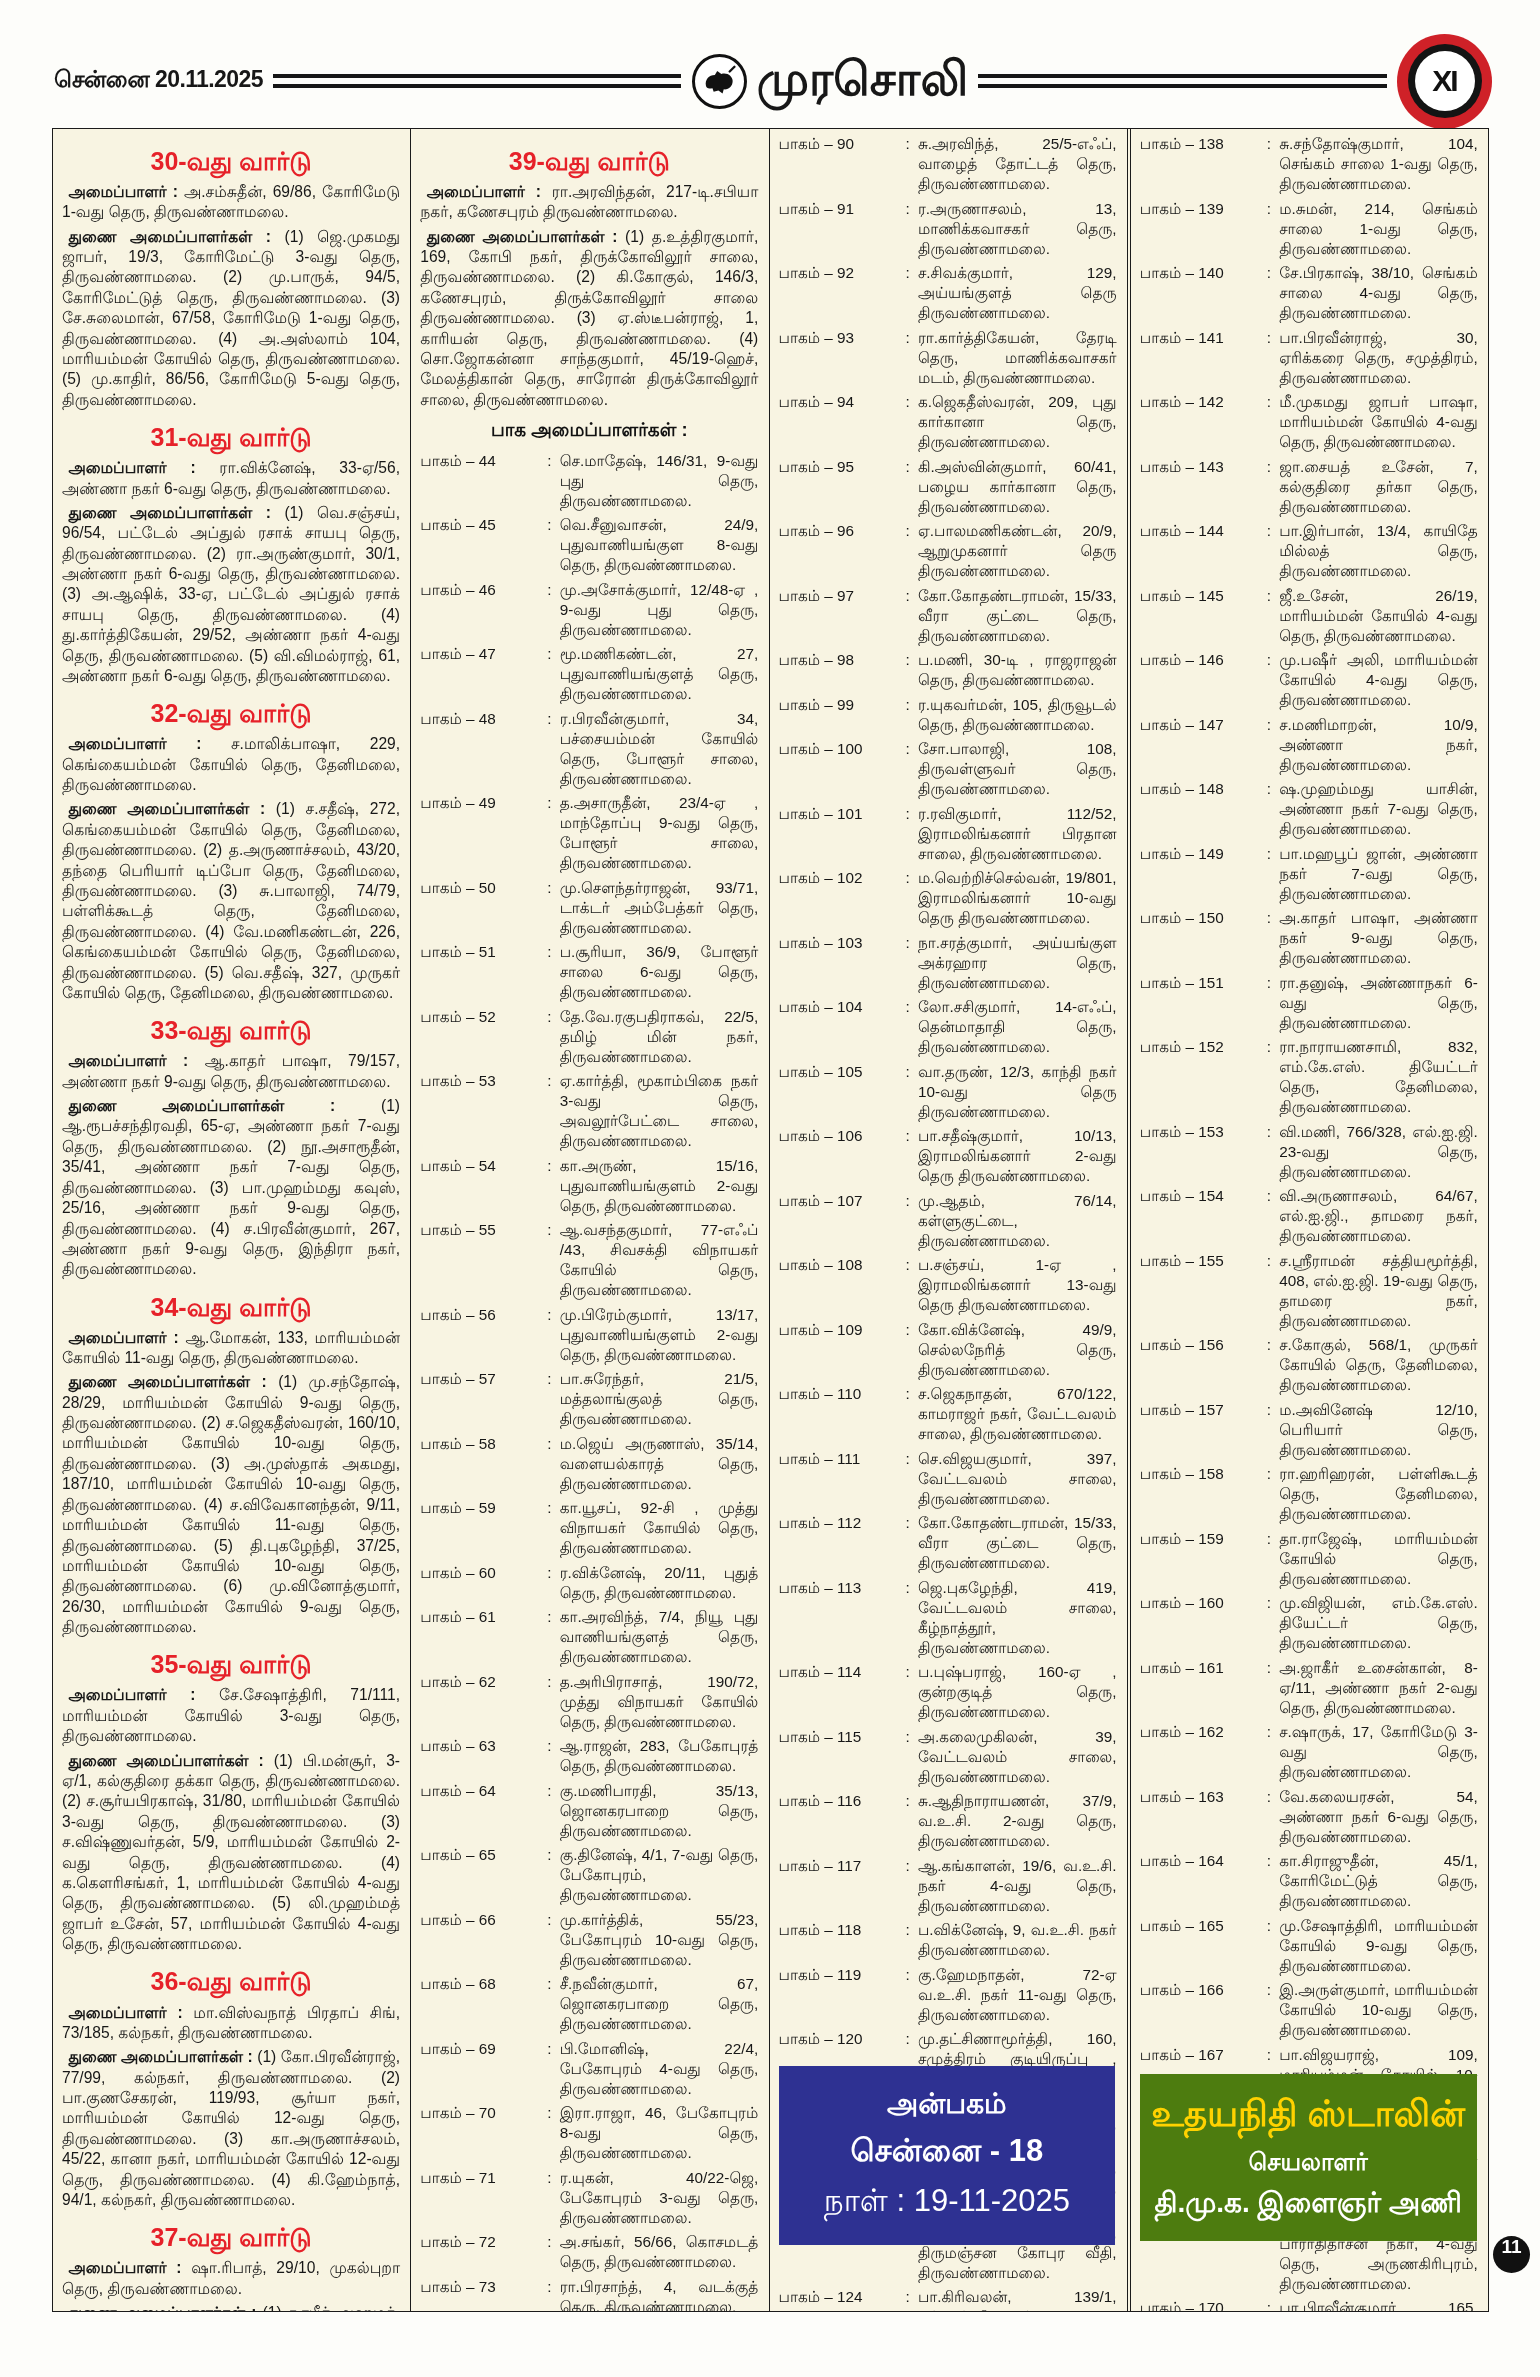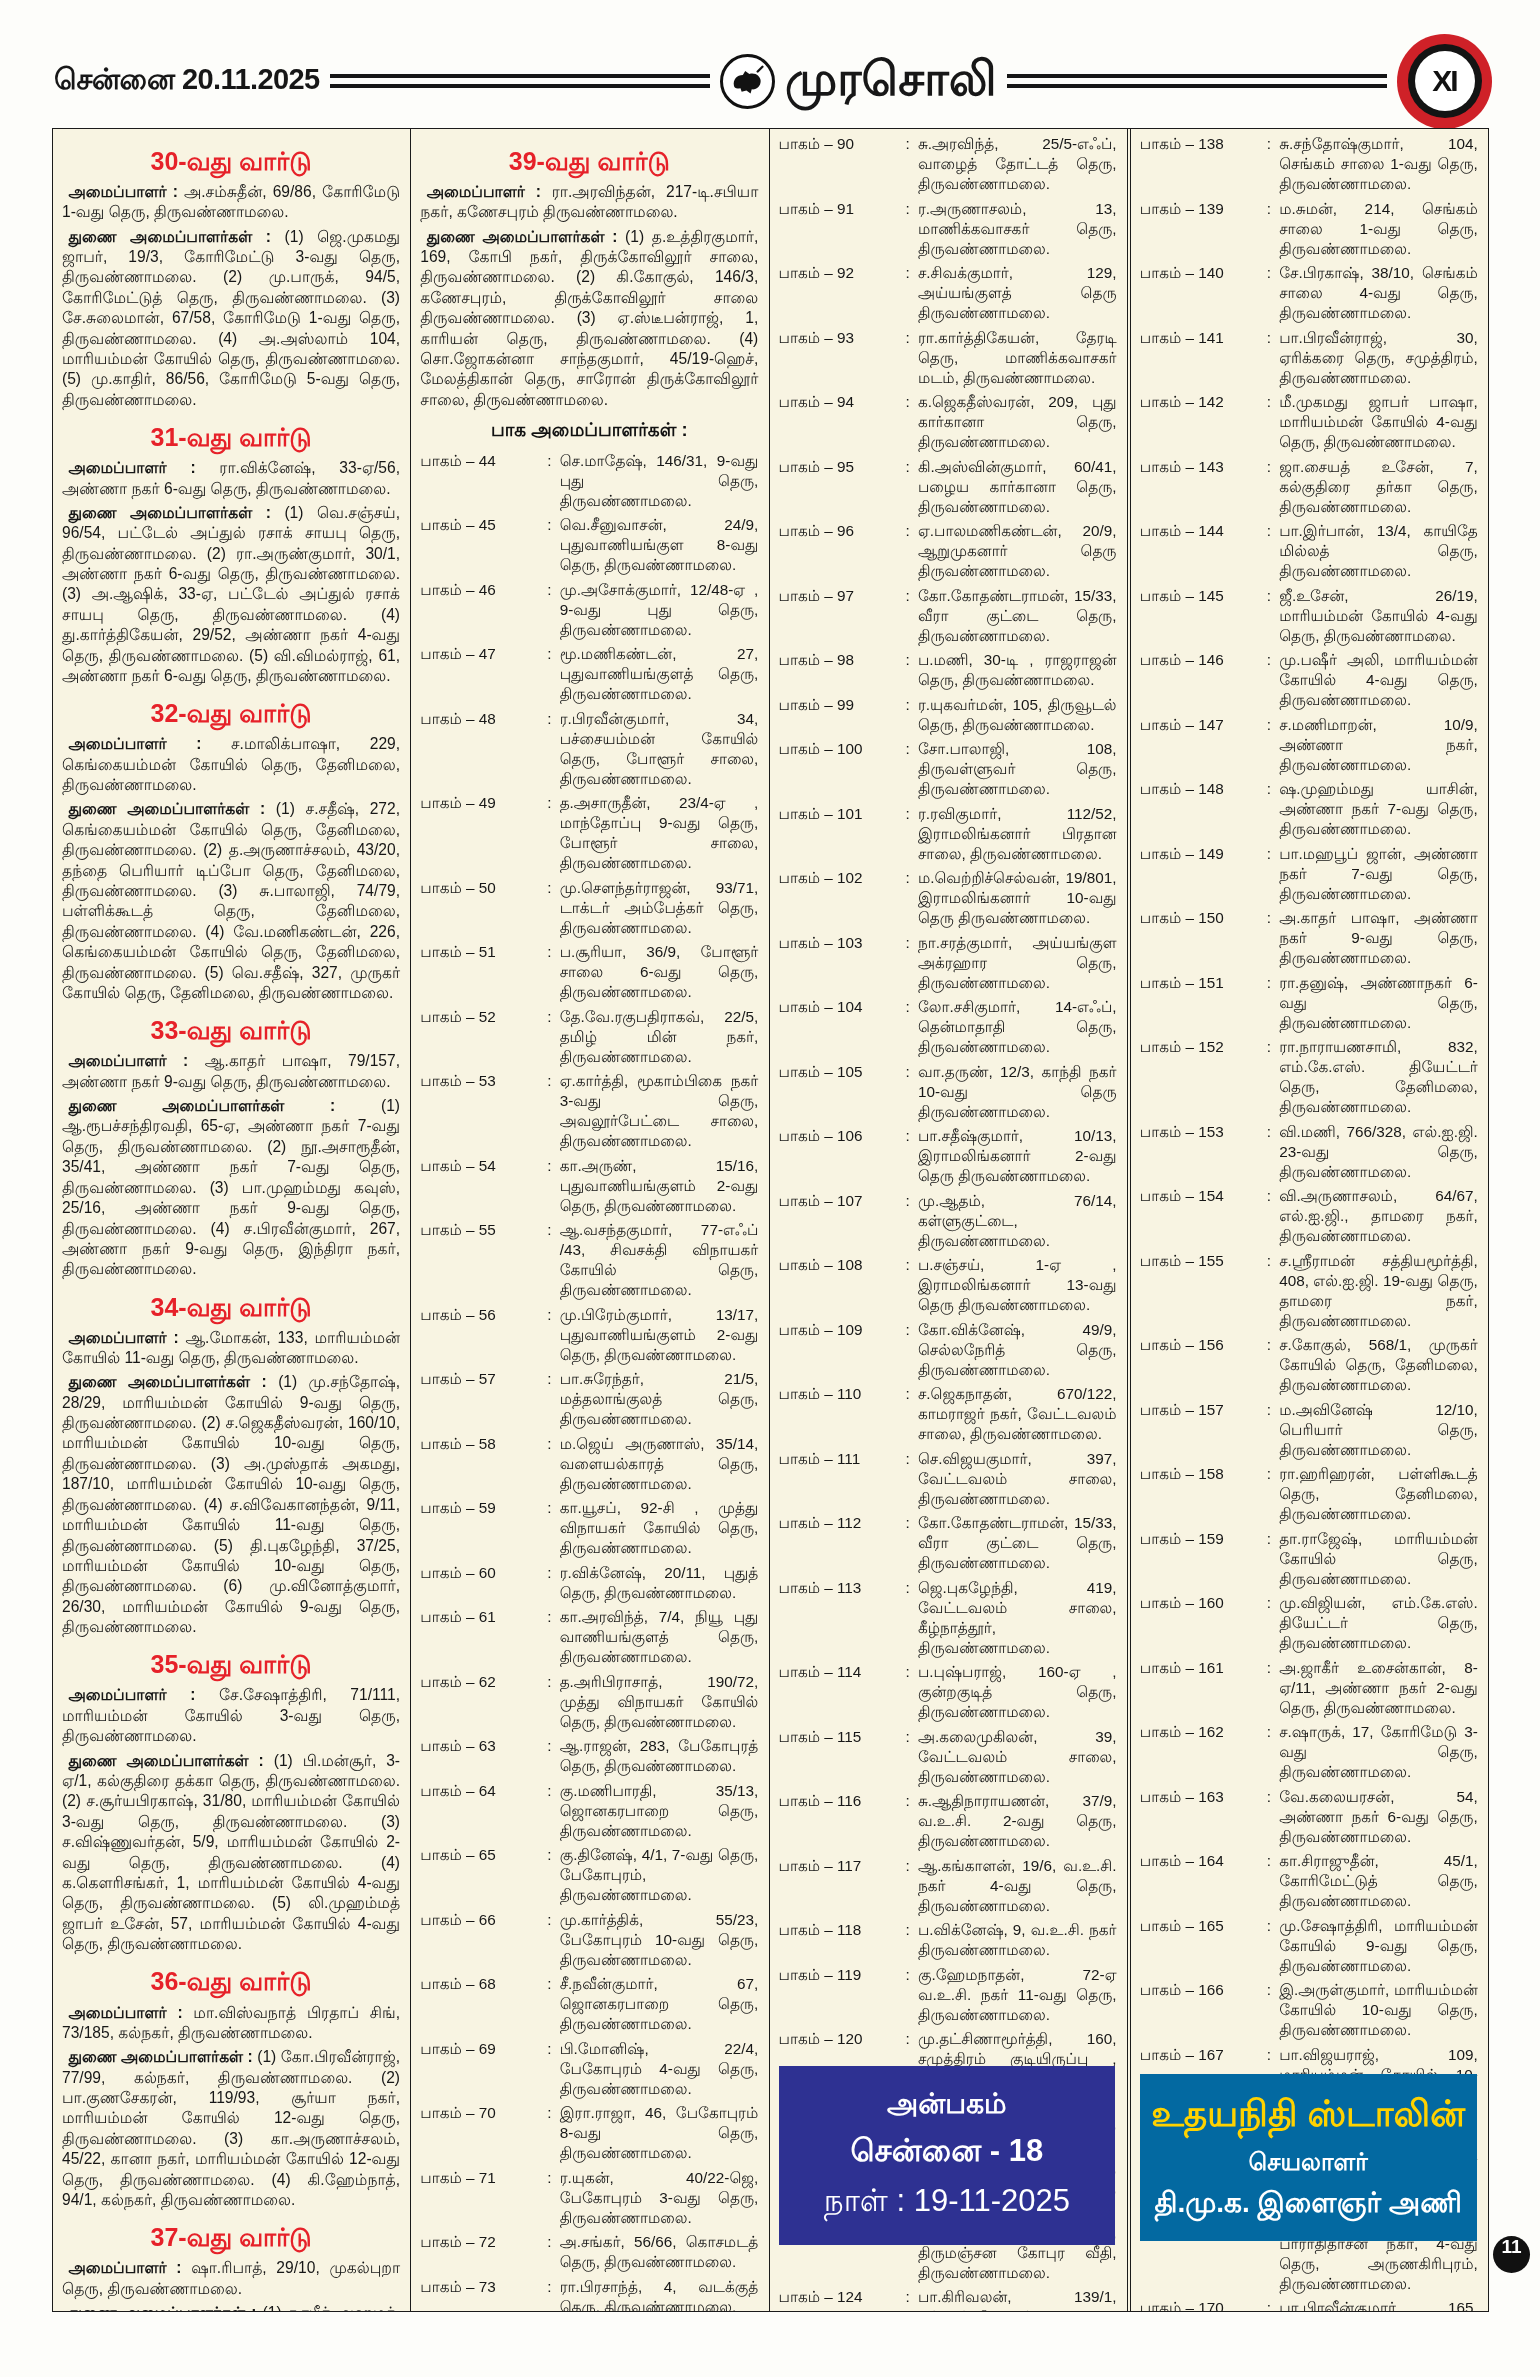--- a/index.html
+++ b/index.html
@@ -1,19 +1,19 @@
 <!DOCTYPE html>
 <html style="font-size:10.2px"><head>
 <meta charset="utf-8">
 <style>
   html,body{margin:0;padding:0}
   body{width:1541px;height:2377px;background:#fdfdfa;font-family:"Liberation Sans","DejaVu Sans",sans-serif;color:#171717;position:relative;overflow:hidden}
   
   .header{position:absolute;top:33px;left:54px;width:1438px;height:96px;display:flex;align-items:center;gap:10.2px}
-  .date{font-size:29px;font-weight:bold;letter-spacing:-0.6px;white-space:nowrap}
+  .date{font-size:23px;font-weight:bold;letter-spacing:-0.6px;white-space:nowrap}
   .rule{flex:1 1 0;height:13.4px;border-top:4.5px solid #161616;border-bottom:4.5px solid #161616;box-sizing:border-box}
   .logo{width:55px;height:55px;border:3.8px solid #111;border-radius:50%;background:#fff;display:flex;align-items:center;justify-content:center;flex:none;box-sizing:border-box}
   .masthead{font-size:47px;font-weight:bold;white-space:nowrap}
   .badge{width:95px;height:95px;flex:none;border-radius:50%;background:#cf2128;display:flex;align-items:center;justify-content:center}
   .badge-mid{width:74px;height:74px;border-radius:50%;background:#141414;display:flex;align-items:center;justify-content:center}
   .badge-core{width:60px;height:60px;border-radius:50%;background:#fff;display:flex;align-items:center;justify-content:center;font-size:30px;font-weight:700;letter-spacing:-1.9px;color:#111}
   
   .table{position:absolute;left:52px;top:128px;width:1437px;height:2184px;box-sizing:border-box;background:#f8f4e2;border:1.9px solid #1b1b1b;display:flex}
   .col{flex:1 1 0;position:relative;box-sizing:border-box;overflow:hidden;padding:5.1px 10.2px 9px 9px}
   .col-divider{border-right:1.3px solid #1b1b1b}
@@ -27,21 +27,21 @@
   
   .part-row{display:flex;align-items:flex-start;margin-bottom:4.5px;font-size:15.3px;line-height:20px}
   .part-label{flex:0 0 119px;white-space:nowrap}
   .part-colon{flex:0 0 20.4px;text-align:center}
   .part-text{flex:1 1 0;text-align:justify}
   
   .appeal-box{position:absolute;left:9px;right:11.5px;bottom:66px;background:#2e3192;color:#fff;text-align:center;padding:22px 7.7px;box-sizing:border-box}
   .appeal-l1{font-size:28px;font-weight:bold;margin-bottom:10.2px}
   .appeal-l2{font-size:31px;font-weight:bold;margin-bottom:10.2px}
   .appeal-l3{font-size:31px;font-weight:normal}
-  .sig-box{position:absolute;left:9px;right:11.5px;bottom:70px;background:#0369a1;color:#fff;text-align:center;padding:19px 11px;box-sizing:border-box}
+  .sig-box{position:absolute;left:9px;right:11.5px;bottom:70px;background:#4d7c0f;color:#fff;text-align:center;padding:19px 11px;box-sizing:border-box}
   .sig-name{color:#ffd200;font-size:36px;font-weight:900;margin-bottom:9px}
   .sig-role{font-size:24px;font-weight:bold;margin-bottom:7.7px}
   .sig-org{font-size:28px;font-weight:bold}
   
   .page-circle{position:absolute;left:1493px;top:2236px;width:37px;height:37px;border-radius:50%;background:#111;color:#fff;display:flex;align-items:flex-start;justify-content:center;font-size:19px;font-weight:bold}
 </style>
 </head>
 <body>
 
 <div class="header">

